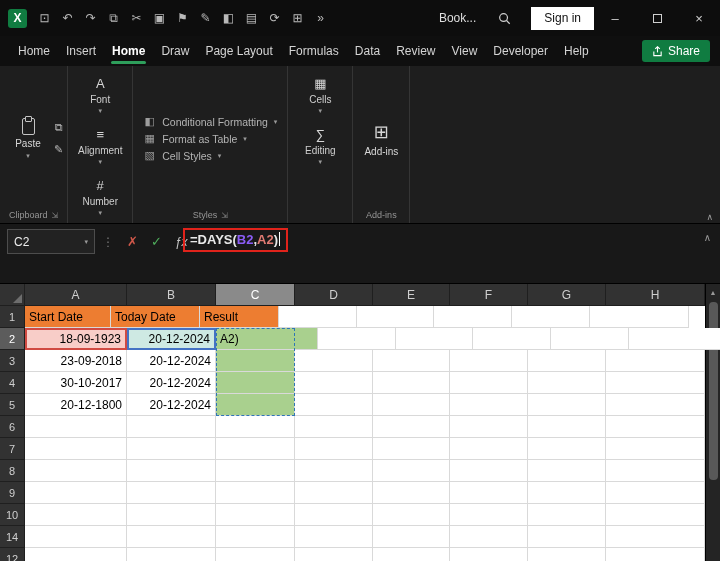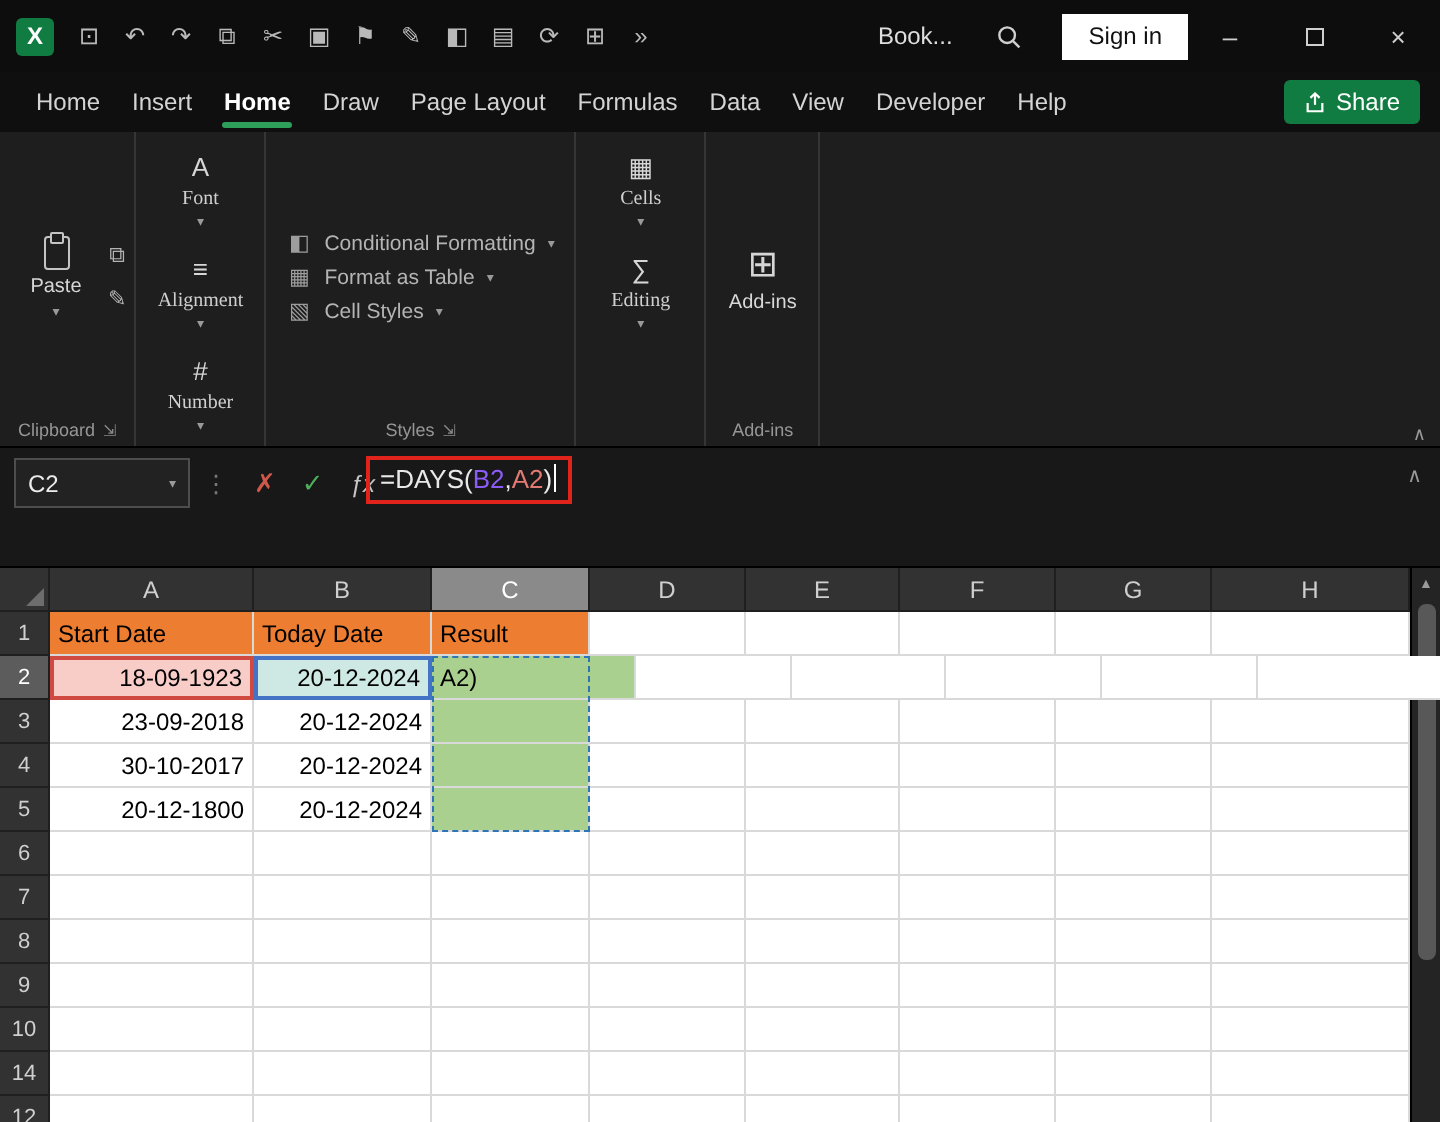--- a/index.html
+++ b/index.html
@@ -40,42 +40,42 @@
     width:48px; color:#d8d8d8; font-size:10px; }
   .clipicon { width:13px; height:17px; border:1.5px solid #c4c4c4; border-radius:2px; position:relative; }
   .clipicon::before { content:""; position:absolute; top:-3px; left:2.5px; width:5px; height:4px;
     background:#1e1e1e; border:1.5px solid #c4c4c4; border-radius:1px; }
   .smallcol { display:flex; flex-direction:column; gap:9px; margin-left:2px; }
   .smico { font-size:11px; color:#b3b3b3; text-align:center; }
   .collwrap { display:flex; }
   .collbtn { width:56px; display:flex; flex-direction:column; align-items:center; justify-content:center;
     gap:2px; padding:6px 0; }
   .cicon { font-size:13px; color:#d6d6d6; height:16px; line-height:16px; }
-  .clabel { font-size:10px; color:#cfcfcf;font-family:Liberation Serif, serif; }
+  .clabel { font-size:10px; color:#cfcfcf; }
   .chev { font-size:7px; color:#9a9a9a; }
   .stylesitems { display:flex; flex-direction:column; justify-content:center; gap:4px; padding:0 6px; }
   .styleitem { display:flex; align-items:center; gap:6px; }
   .sicon { font-size:11px; color:#9d9d9d; width:13px; text-align:center; }
   .slabel { font-size:10.5px; color:#b4b4b4; }
   .addicon { font-size:18px; color:#d6d6d6; height:22px; line-height:22px; }
   .ribcollapse { position:absolute; right:7px; bottom:1px; font-size:9px; color:#9a9a9a; }
 
   
   .formulabar { flex:0 0 60px; background:#181818; border-bottom:1px solid #000; position:relative; }
   .namebox { position:absolute; left:7px; top:5px; width:88px; height:25px; background:#222;
     border:1px solid #4d4d4d; color:#ececec; font-size:12px; display:flex; align-items:center;
     justify-content:space-between; padding:0 6px; }
   .fbtns { position:absolute; left:102px; top:5px; height:25px; display:flex; align-items:center; gap:13px; }
   .dotsep { color:#7a7a7a; font-size:12px; }
   .fcancel { color:#d0584a; font-size:13px; }
   .fenter { color:#4fae5c; font-size:13px; }
   .ffx { color:#c4c4c4; font-size:12px; font-style:italic; }
   .ftext { position:absolute; left:183px; top:4px; right:26px; display:flex; align-items:flex-start; }
   .annotation { display:inline-flex; align-items:flex-start; border:2px solid #E0231B; padding:2px 6px 3px 5px;
-    font-size:13px; }
+    font-size:13px;font-weight:bold; }
   .cursorbar { display:inline-block; width:1px; height:14px; background:#fff; margin-left:1px; }
   .fexpand { position:absolute; right:9px; top:8px; font-size:10px; color:#9a9a9a; }
 
   
   .gridarea { flex:0 0 297px; display:flex; background:#ffffff; }
   .sheet { width:705px; position:relative; background:#fff; }
   .grow { display:flex; height:22px; }
   .corner { flex:0 0 25px; background:#323232; position:relative; border-right:1px solid #1f1f1f; border-bottom:1px solid #1f1f1f; }
   .corner::after { content:""; position:absolute; right:2px; bottom:2px;
     border-left:9px solid transparent; border-bottom:9px solid #6d6d6d; }
@@ -144,20 +144,21 @@
 
   <div class="tabrow">
     <div style="display:flex">
         <div class="rtab">Home</div>
         <div class="rtab">Insert</div>
         <div class="rtab active">Home</div>
         <div class="rtab">Draw</div>
         <div class="rtab">Page Layout</div>
         <div class="rtab">Formulas</div>
         <div class="rtab">Data</div>
+        <div class="rtab">Review</div>
         <div class="rtab">View</div>
         <div class="rtab">Developer</div>
         <div class="rtab">Help</div>
       </div>
     <div class="sharebtn">
       <svg width="11" height="11" viewBox="0 0 12 12">
           <path d="M6 1v6" stroke="#fff" stroke-width="1.2" fill="none"></path>
           <path d="M3.5 3.2 6 .8l2.5 2.4" stroke="#fff" stroke-width="1.2" fill="none"></path>
           <path d="M2 6v4.5h8V6" stroke="#fff" stroke-width="1.2" fill="none"></path>
         </svg>
@@ -288,21 +289,21 @@
           <div class="colhdr" style="width: 89px; flex: 0 0 auto;">B</div>
           <div class="colhdr sel" style="width: 79px; flex: 0 0 auto;">C</div>
           <div class="colhdr" style="width: 78px; flex: 0 0 auto;">D</div>
           <div class="colhdr" style="width: 77px; flex: 0 0 auto;">E</div>
           <div class="colhdr" style="width: 78px; flex: 0 0 auto;">F</div>
           <div class="colhdr" style="width: 78px; flex: 0 0 auto;">G</div>
           <div class="colhdr" style="width: 99px; flex: 0 0 auto;">H</div>
         </div>
         <div class="grow">
           <div class="rowhdr">1</div>
-          <div class="cell orange" style="width: 102px; flex: 0 0 auto;">Start Date</div>
+          <div class="cell orange" style="width: 86px; flex: 0 0 auto;">Start Date</div>
           <div class="cell orange" style="width: 89px; flex: 0 0 auto;">Today Date</div>
           <div class="cell orange" style="width: 79px; flex: 0 0 auto;">Result</div>
           <div class="cell" style="width: 78px; flex: 0 0 auto;"></div>
           <div class="cell" style="width: 77px; flex: 0 0 auto;"></div>
           <div class="cell" style="width: 78px; flex: 0 0 auto;"></div>
           <div class="cell" style="width: 78px; flex: 0 0 auto;"></div>
           <div class="cell" style="width: 99px; flex: 0 0 auto;"></div>
         </div>
         <div class="grow">
           <div class="rowhdr sel">2</div>

